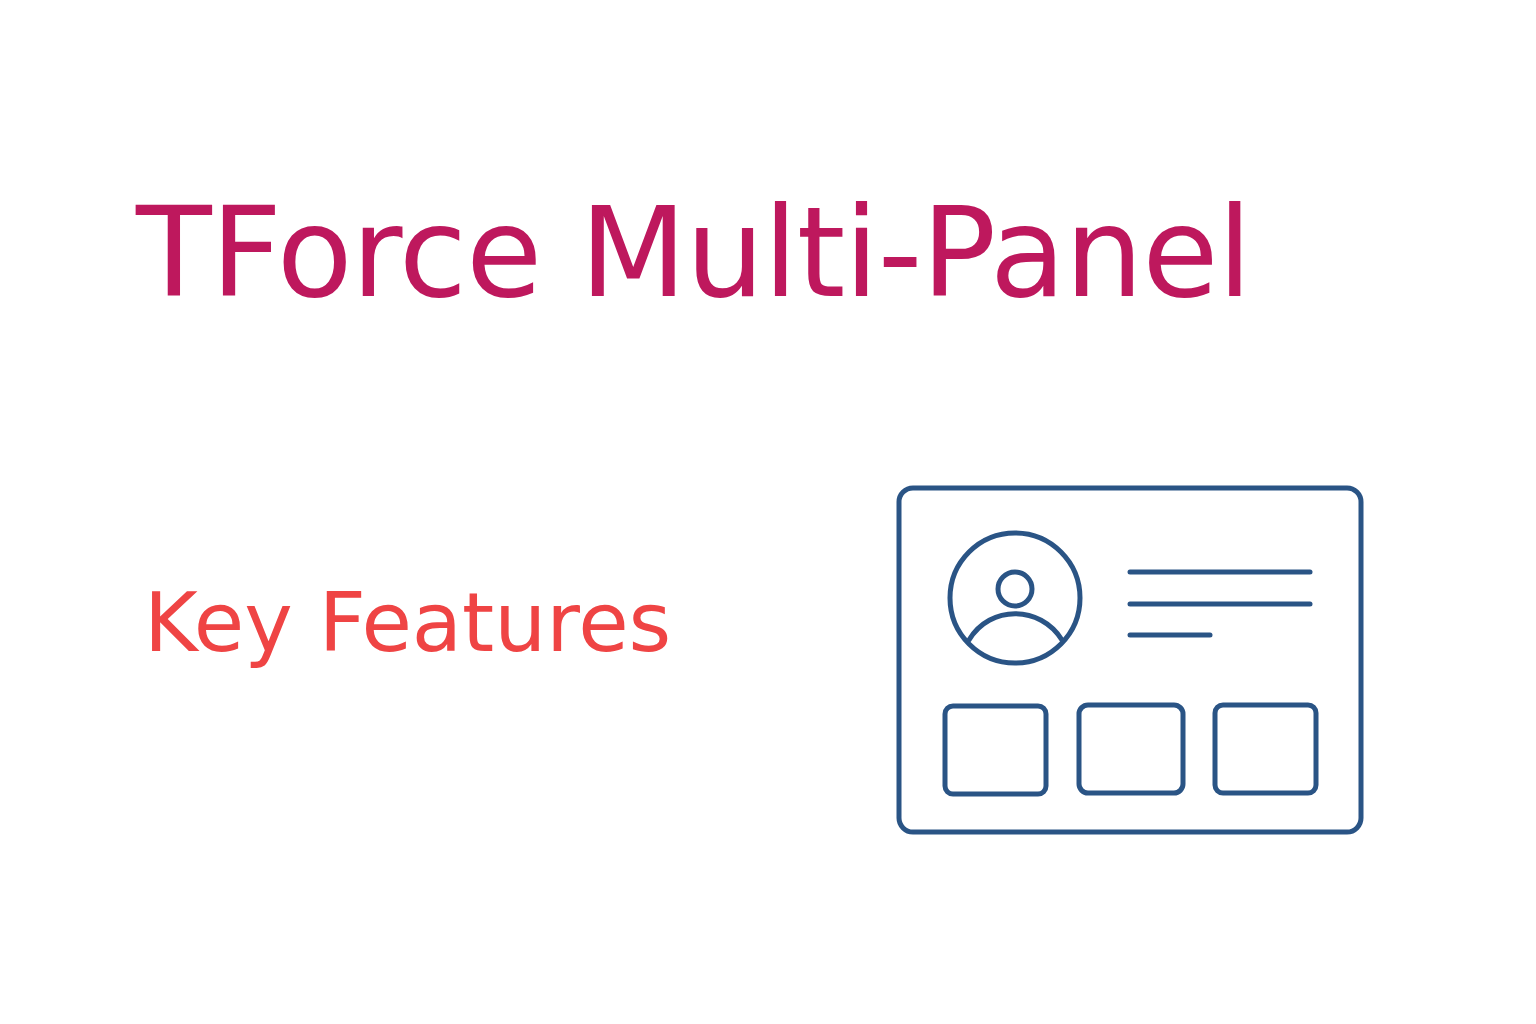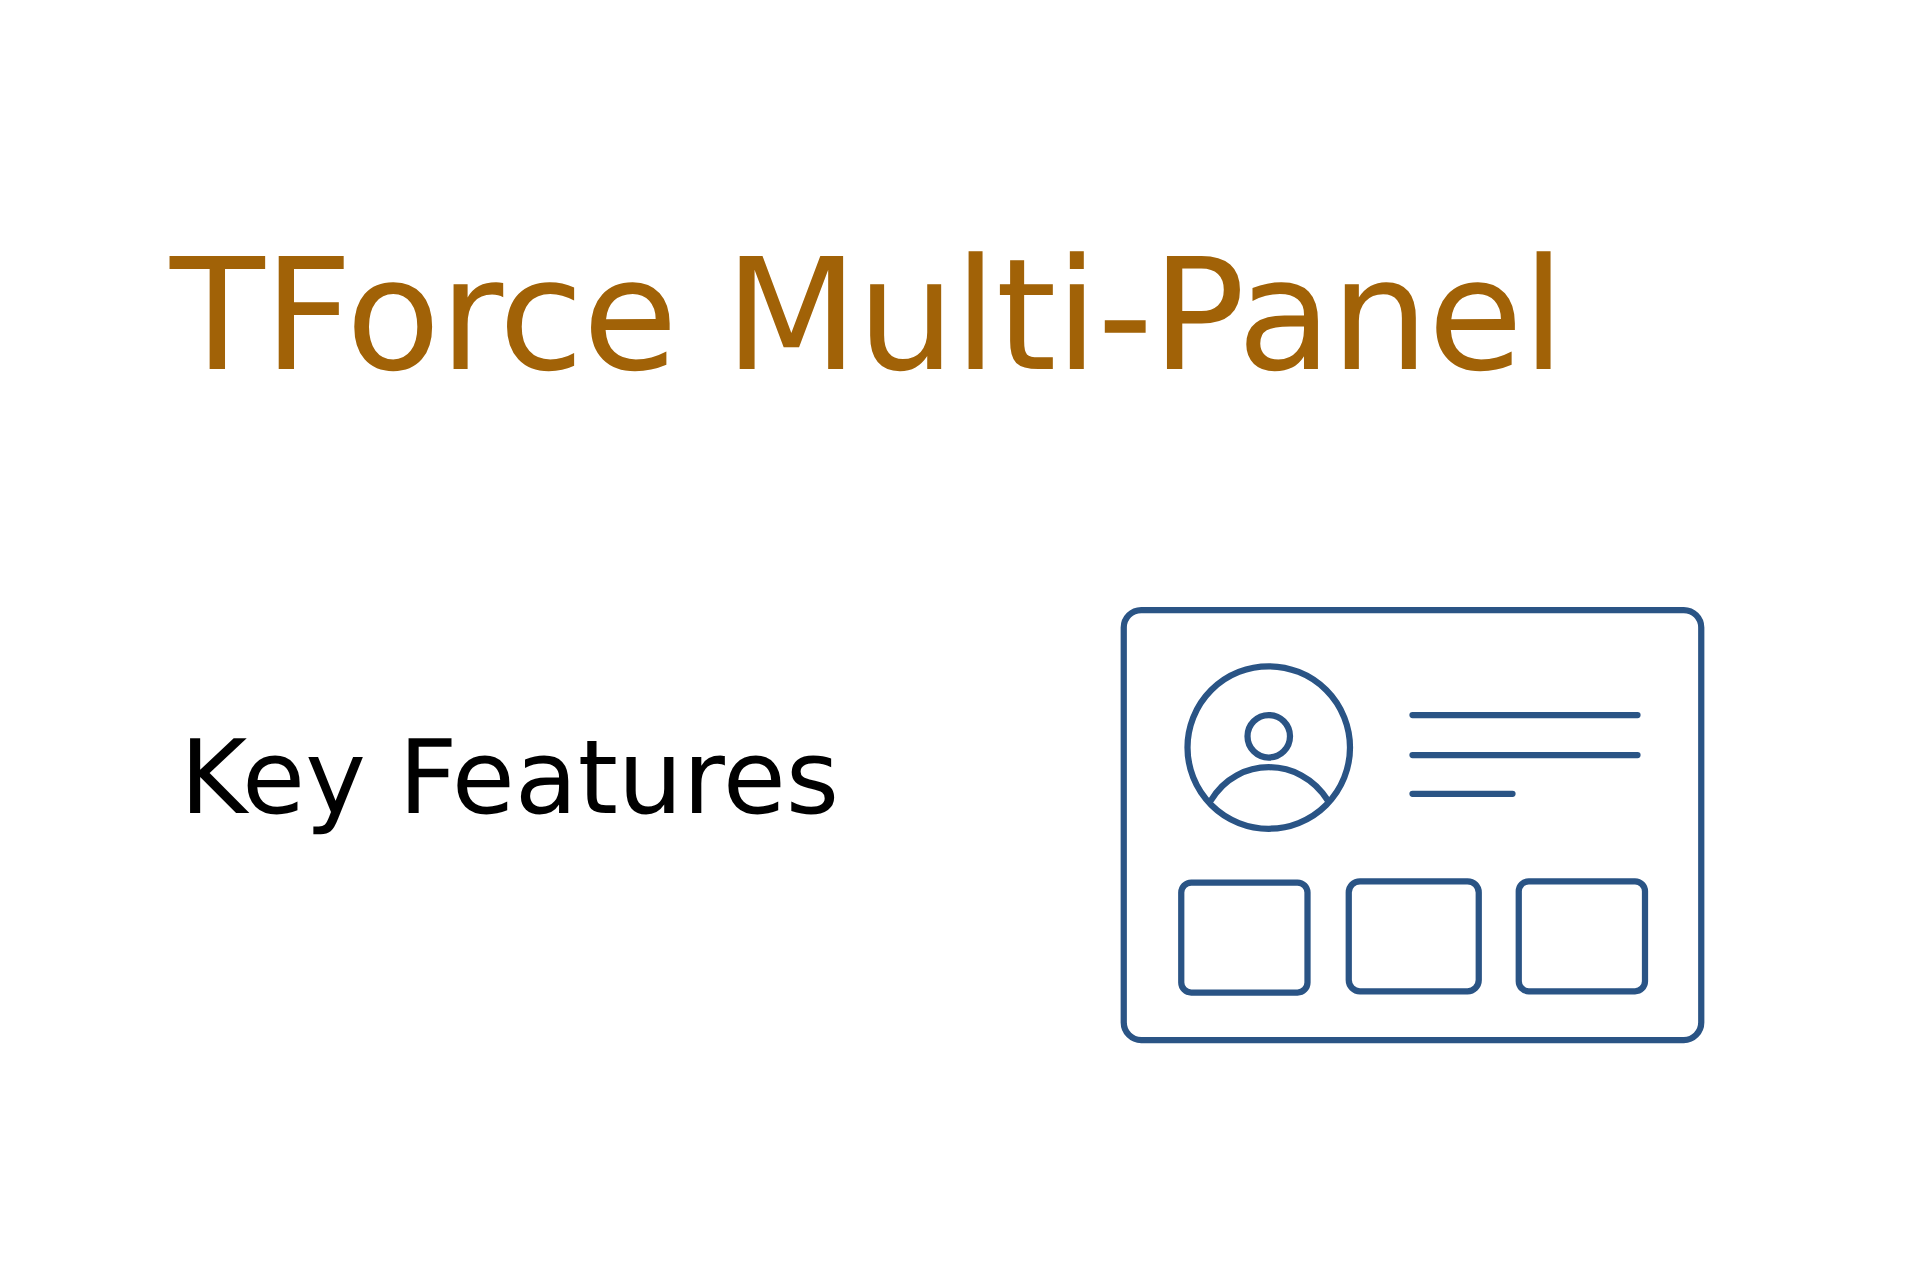--- a/index.html
+++ b/index.html
@@ -17,35 +17,35 @@
     }
     .title {
       position: absolute;
       left: 136px;
       top: 168px;
       margin: 0;
       font-size: 124px;
       line-height: 170px;
       font-weight: 500;
       letter-spacing: -1px;
-      color: #a16207;
+      color: #be185d;
       white-space: nowrap;
     }
     .title .line {
       display: block;
     }
     .subtitle {
       position: absolute;
       left: 144px;
       top: 568px;
       margin: 0;
       font-size: 82px;
       line-height: 110px;
       font-weight: 400;
-      color: #000000;
+      color: #ef4444;
       white-space: nowrap;
     }
     .illustration {
       position: absolute;
       left: 890px;
       top: 480px;
       width: 480px;
       height: 360px;
     }
     .illustration svg {

